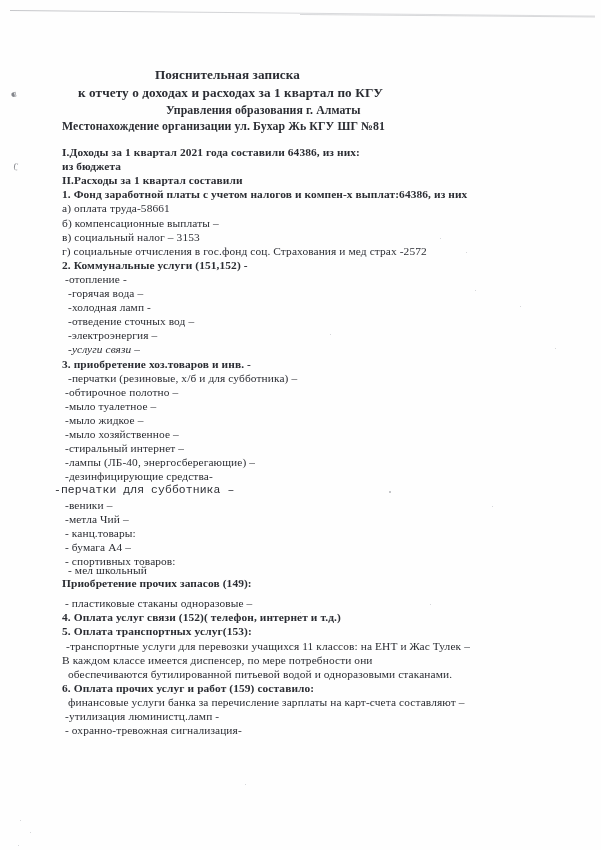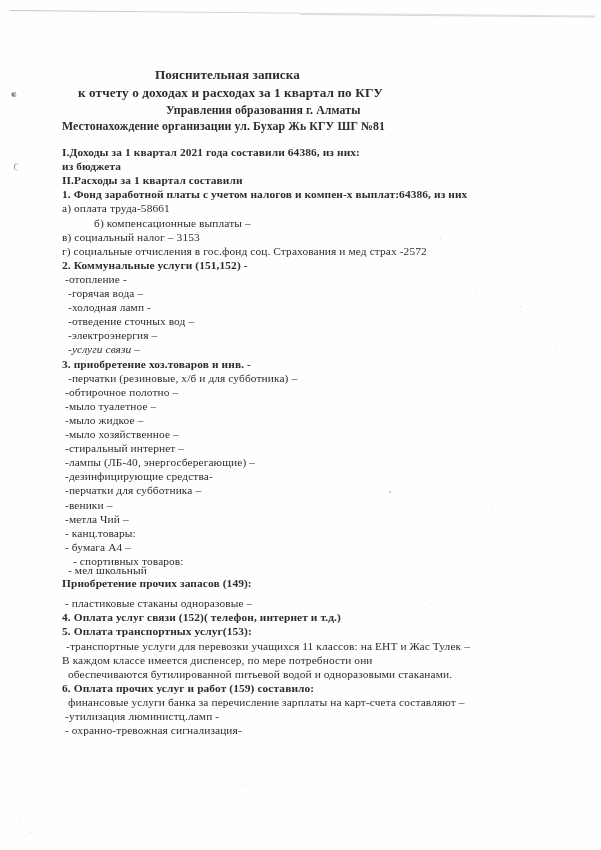--- a/index.html
+++ b/index.html
@@ -101,45 +101,45 @@
         <div class="line title-2" style="left: 78px; top: 85px; text-align: center;">к отчету о доходах и расходах за 1 квартал по КГУ</div>
         <div class="line title-3" style="left: 166px; top: 103px;">Управления образования г. Алматы</div>
         <div class="line title-4" style="left: 62px; top: 119px;">Местонахождение организации ул. Бухар Жь КГУ ШГ №81</div>
       </div>
     <div id="body">
         <div class="line bold" style="left: 62px; top: 146px;">I.Доходы за 1 квартал 2021 года составили 64386, из них:</div>
         <div class="line bold" style="left: 62px; top: 160.1px;">из бюджета</div>
         <div class="line bold" style="left: 62px; top: 174.2px;">II.Расходы за 1 квартал составили</div>
         <div class="line bold" style="left: 62px; top: 188.3px;">1. Фонд заработной платы с учетом налогов и компен-х выплат:64386, из них</div>
         <div class="line" style="left: 62px; top: 202.4px;">а) оплата труда-58661</div>
-        <div class="line" style="left: 62px; top: 216.5px; margin-left: 32px;">б) компенсационные выплаты –</div>
+        <div class="line" style="left: 62px; top: 216.5px;">б) компенсационные выплаты –</div>
         <div class="line" style="left: 62px; top: 230.6px;">в) социальный налог –  3153</div>
         <div class="line" style="left: 62px; top: 244.7px;">г) социальные отчисления в гос.фонд соц. Страхования и мед страх -2572</div>
         <div class="line bold" style="left: 62px; top: 258.8px;">2. Коммунальные услуги (151,152) -</div>
         <div class="line" style="left: 65px; top: 272.9px;">-отопление -</div>
         <div class="line" style="left: 68px; top: 287px;">-горячая вода –</div>
         <div class="line" style="left: 68px; top: 301.1px;">-холодная ламп -</div>
         <div class="line" style="left: 68px; top: 315.2px;">-отведение сточных вод –</div>
         <div class="line" style="left: 68px; top: 329.3px; text-align: center;">-электроэнергия –</div>
         <div class="line" style="left: 68px; top: 343.4px; font-style: italic;">-услуги связи –</div>
         <div class="line bold" style="left: 62px; top: 357.5px;">3. приобретение хоз.товаров и инв. -</div>
         <div class="line" style="left: 68px; top: 371.6px;">-перчатки (резиновые, х/б и для субботника) –</div>
         <div class="line" style="left: 65px; top: 385.7px;">-обтирочное полотно –</div>
         <div class="line" style="left: 65px; top: 399.8px;">-мыло туалетное –</div>
         <div class="line" style="left: 65px; top: 413.9px;">-мыло жидкое –</div>
         <div class="line" style="left: 65px; top: 428px;">-мыло хозяйственное –</div>
         <div class="line" style="left: 65px; top: 442.1px;">-стиральный интернет –</div>
         <div class="line" style="left: 65px; top: 456.2px;">-лампы (ЛБ-40, энергосберегающие) –</div>
         <div class="line" style="left: 65px; top: 470.3px;">-дезинфицирующие средства-</div>
-        <div class="line" style="left: 65px; top: 484.4px;">-перчатки для субботника –</div>
+        <div class="line" style="left: 54px; top: 484.4px; font-family: Liberation Mono, monospace;">-перчатки для субботника –</div>
         <div class="line" style="left: 65px; top: 498.5px;">-веники –</div>
         <div class="line" style="left: 65px; top: 512.6px;">-метла Чий –</div>
         <div class="line" style="left: 65px; top: 526.7px;">- канц.товары:</div>
         <div class="line" style="left: 65px; top: 540.8px;">- бумага А4 –</div>
-        <div class="line" style="left: 65px; top: 554.9px; margin-left: 8px;">-  спортивных товаров:</div>
+        <div class="line" style="left: 65px; top: 554.9px;">-  спортивных товаров:</div>
         <div class="line bold" style="left: 62px; top: 569px; margin-top: 8px;">Приобретение прочих запасов (149):</div>
         <div class="line" style="left: 68px; top: 548px; margin-top: 16px;">- мел школьный</div>
         <div class="line" style="left: 65px; top: 597.2px;">- пластиковые стаканы одноразовые –</div>
         <div class="line bold" style="left: 62px; top: 611.3px;">4. Оплата услуг связи  (152)(  телефон, интернет и т.д.)</div>
         <div class="line bold" style="left: 62px; top: 625.4px;">5. Оплата транспортных услуг(153):</div>
         <div class="line" style="left: 66px; top: 639.5px;">-транспортные услуги для перевозки учащихся 11 классов: на ЕНТ и Жас Тулек –</div>
         <div class="line" style="left: 62px; top: 653.6px;">В каждом классе  имеется диспенсер, по мере потребности они</div>
         <div class="line" style="left: 68px; top: 667.7px;">обеспечиваются бутилированной питьевой водой и одноразовыми стаканами.</div>
         <div class="line bold" style="left: 62px; top: 681.8px;">6. Оплата прочих услуг и работ (159) составило:</div>
         <div class="line" style="left: 68px; top: 695.9px;">финансовые услуги банка за перечисление зарплаты на карт-счета составляют –</div>

